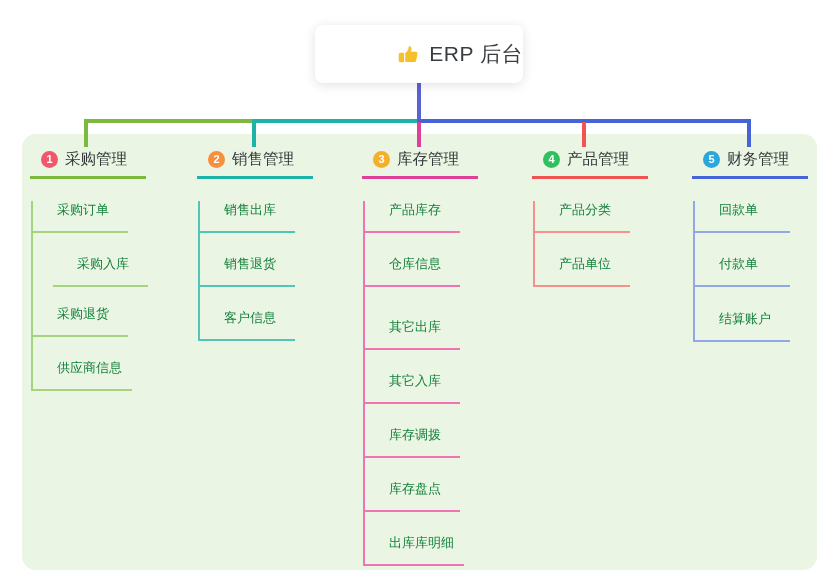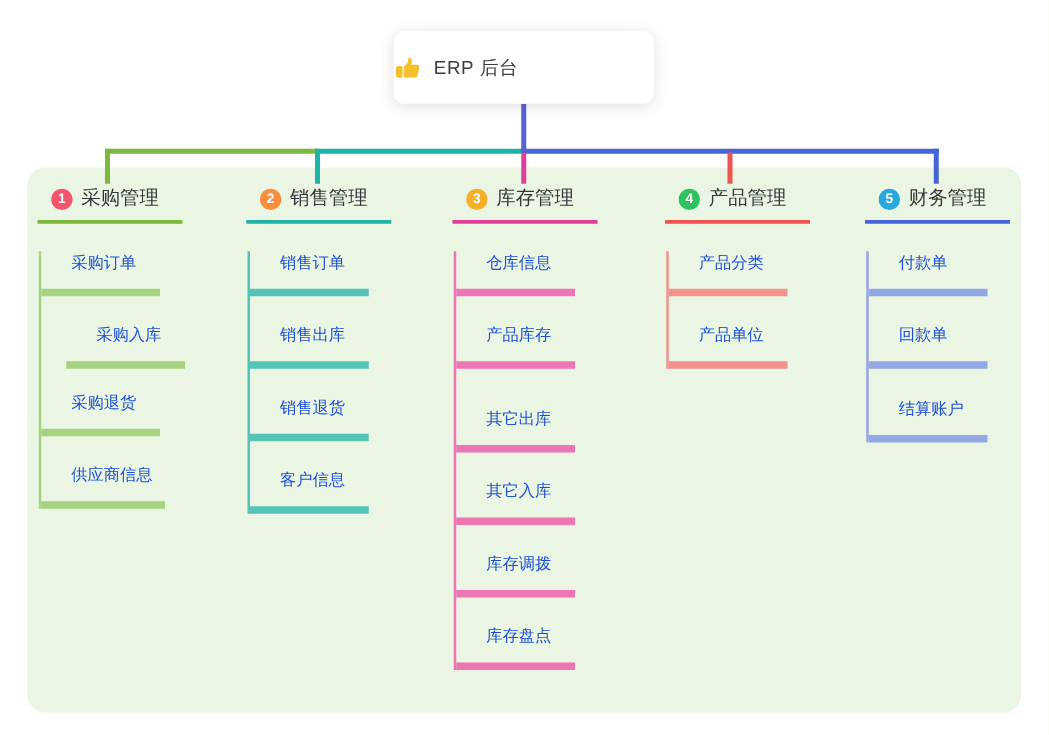--- a/index.html
+++ b/index.html
@@ -12,22 +12,22 @@
   
   .panel{
     position:absolute;left:22px;top:134px;width:795px;height:436px;
     border-radius:14px;
   }
   
   .root-card{
     position:absolute;left:315px;top:25px;width:208px;height:58px;
     background:#ffffff;border-radius:8px;
     box-shadow:0 2px 12px rgba(0,0,0,.12);
-    display:flex;align-items:center;justify-content:flex-start;gap:9px;
-    font-size:15px;color:#3a3d40;letter-spacing:.5px;
+    display:flex;align-items:center;justify-content:flex-end;gap:9px;
+    font-size:21px;color:#3a3d40;letter-spacing:.5px;
   }
   .root-card svg{display:block;}
   
   .hline,.vline{position:absolute;}
   .hline{height:4px;}
   .vline{width:4px;}
   
   .branch{position:absolute;top:147px;}
   .branch-header{
     display:inline-flex;align-items:center;gap:7px;
@@ -44,22 +44,22 @@
     flex:0 0 auto;line-height:1;
   }
   .child-list{
     margin-left:1px;border-left:2px solid #ccc;width:fit-content;
   }
   .child-node{
     width:fit-content;
     margin-top:22px;
     padding:0 10px 12px 24px;
     min-width:95px;box-sizing:border-box;
-    border-bottom:6px solid #0c4a6e;
-    font-size:13px;color:#1d4ed8;line-height:18px;
+    border-bottom:2px solid #0c4a6e;
+    font-size:13px;color:#15803d;line-height:18px;
     white-space:nowrap;cursor:default;
   }
 </style>
 </head>
 <body>
 
 <div class="panel" style="background: rgb(234, 246, 227);"></div>
 
 <div id="connectors">
     <div class="vline" style="left: 417px; top: 83px; height: 37px; background: rgb(91, 98, 213);"></div>
@@ -90,44 +90,44 @@
       </div><div class="child-list" style="border-left-color: rgb(166, 211, 127);">
         <div class="child-node" style="border-bottom-color: rgb(166, 211, 127);">采购订单</div>
         <div class="child-node" style="border-bottom-color: rgb(166, 211, 127); margin-left: 20px;">采购入库</div>
         <div class="child-node" style="border-bottom-color: rgb(166, 211, 127); margin-top: 18px;">采购退货</div>
         <div class="child-node" style="border-bottom-color: rgb(166, 211, 127);">供应商信息</div>
       </div></div>
     <div class="branch" style="left: 197px; top: 147px;"><div class="branch-header" style="border-bottom-color: rgb(29, 179, 166);">
         <span class="badge" style="background: rgb(249, 142, 61);">2</span>
         <span>销售管理</span>
       </div><div class="child-list" style="border-left-color: rgb(85, 196, 184);">
-        <div class="child-node" style="border-bottom-color: rgb(85, 196, 184);">销售订单</div>
         <div class="child-node" style="border-bottom-color: rgb(85, 196, 184);">销售出库</div>
         <div class="child-node" style="border-bottom-color: rgb(85, 196, 184);">销售退货</div>
         <div class="child-node" style="border-bottom-color: rgb(85, 196, 184);">客户信息</div>
       </div></div>
     <div class="branch" style="left: 362px; top: 147px;"><div class="branch-header" style="border-bottom-color: rgb(222, 63, 152);">
         <span class="badge" style="background: rgb(246, 176, 40);">3</span>
         <span>库存管理</span>
       </div><div class="child-list" style="border-left-color: rgb(238, 116, 180);">
+        <div class="child-node" style="border-bottom-color: rgb(238, 116, 180);">产品库存</div>
         <div class="child-node" style="border-bottom-color: rgb(238, 116, 180);">仓库信息</div>
-        <div class="child-node" style="border-bottom-color: rgb(238, 116, 180);">产品库存</div>
         <div class="child-node" style="border-bottom-color: rgb(238, 116, 180); margin-top: 31px;">其它出库</div>
         <div class="child-node" style="border-bottom-color: rgb(238, 116, 180);">其它入库</div>
         <div class="child-node" style="border-bottom-color: rgb(238, 116, 180);">库存调拨</div>
         <div class="child-node" style="border-bottom-color: rgb(238, 116, 180);">库存盘点</div>
+        <div class="child-node" style="border-bottom-color: rgb(238, 116, 180);">出库库明细</div>
       </div></div>
     <div class="branch" style="left: 532px; top: 147px;"><div class="branch-header" style="border-bottom-color: rgb(240, 84, 82);">
         <span class="badge" style="background: rgb(47, 192, 96);">4</span>
         <span>产品管理</span>
       </div><div class="child-list" style="border-left-color: rgb(244, 145, 141);">
         <div class="child-node" style="border-bottom-color: rgb(244, 145, 141); font-family: Liberation Serif, serif;">产品分类</div>
         <div class="child-node" style="border-bottom-color: rgb(244, 145, 141);">产品单位</div>
       </div></div>
     <div class="branch" style="left: 692px; top: 147px;"><div class="branch-header" style="border-bottom-color: rgb(68, 100, 216);">
         <span class="badge" style="background: rgb(42, 167, 221);">5</span>
         <span>财务管理</span>
       </div><div class="child-list" style="border-left-color: rgb(146, 167, 229);">
+        <div class="child-node" style="border-bottom-color: rgb(146, 167, 229);">回款单</div>
         <div class="child-node" style="border-bottom-color: rgb(146, 167, 229);">付款单</div>
-        <div class="child-node" style="border-bottom-color: rgb(146, 167, 229);">回款单</div>
         <div class="child-node" style="border-bottom-color: rgb(146, 167, 229); margin-top: 23px;">结算账户</div>
       </div></div>
   </div>
 
 </body></html>

